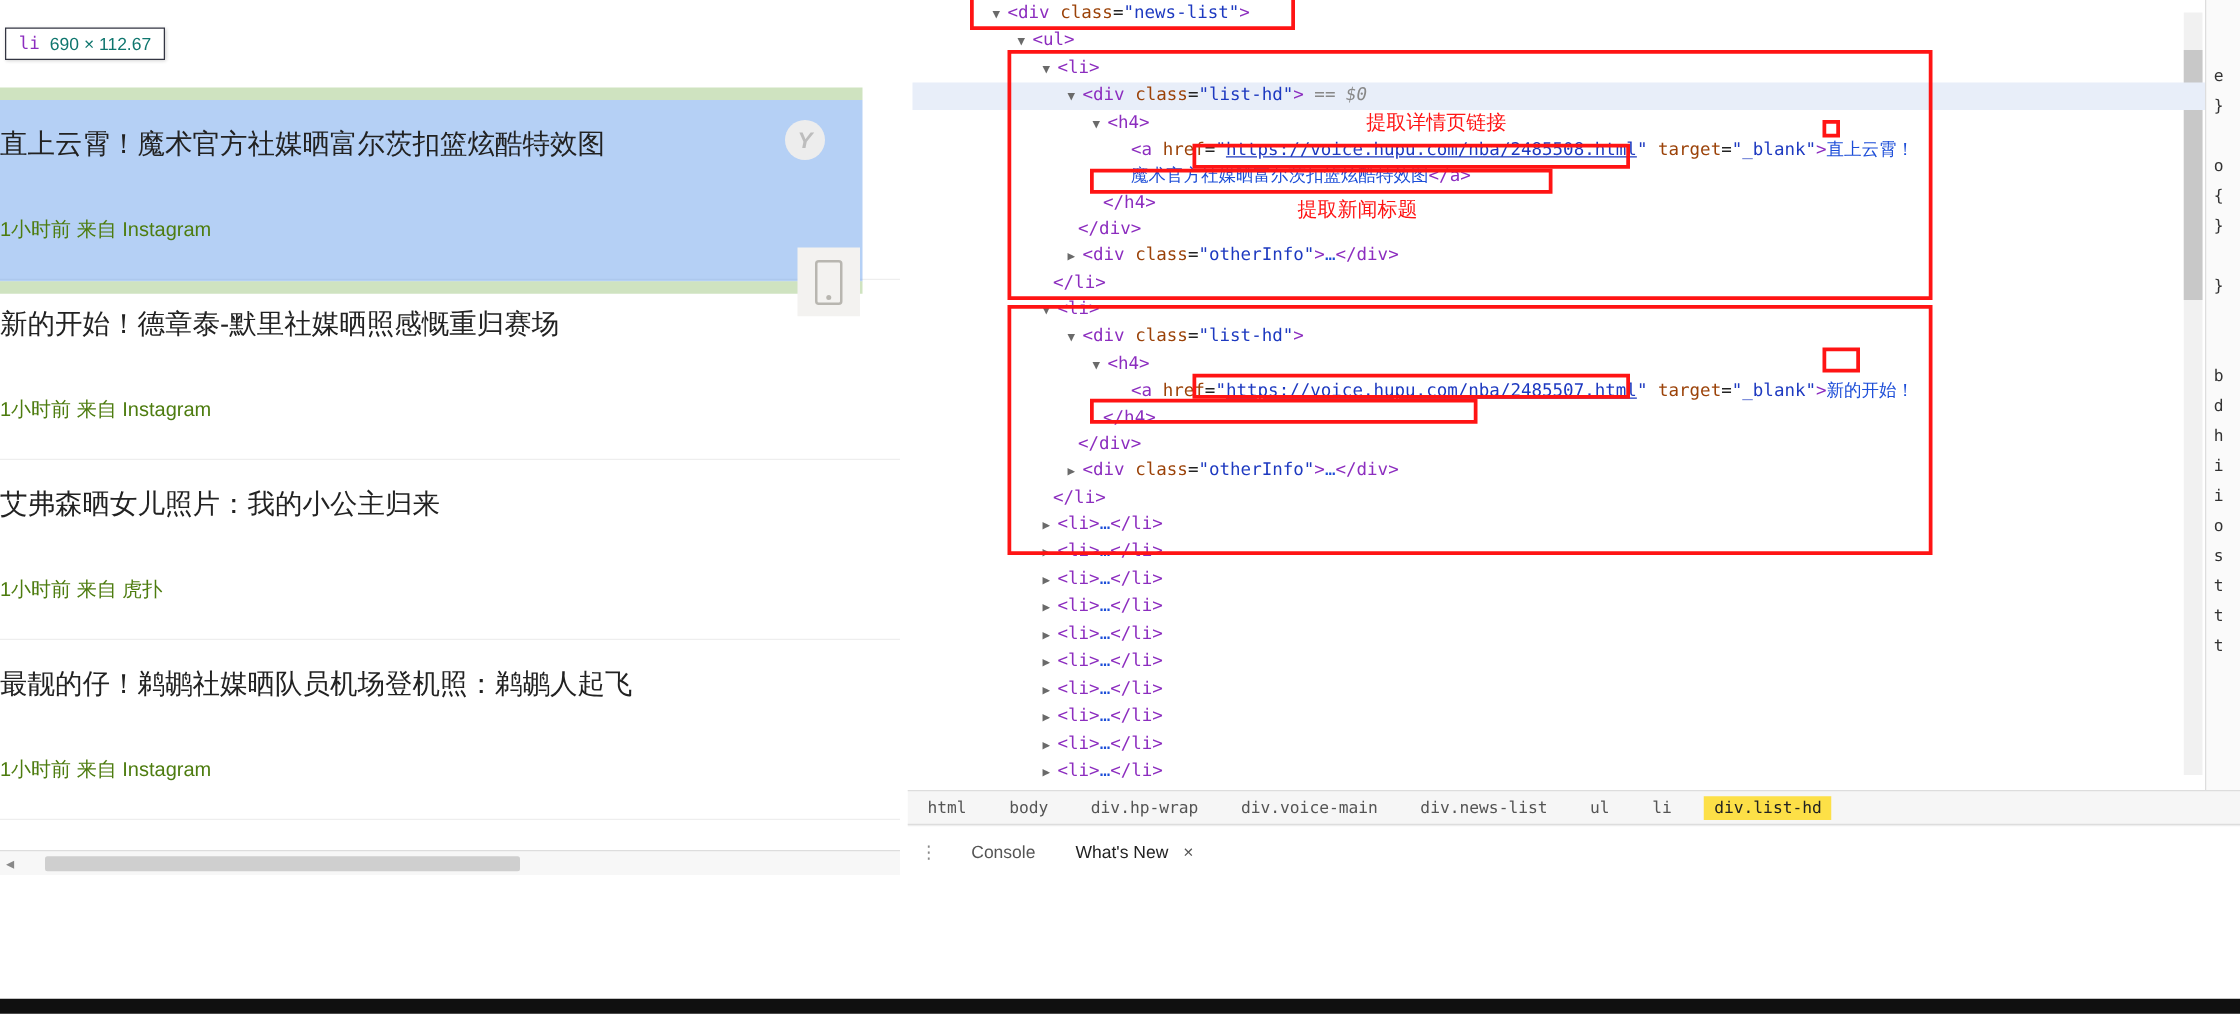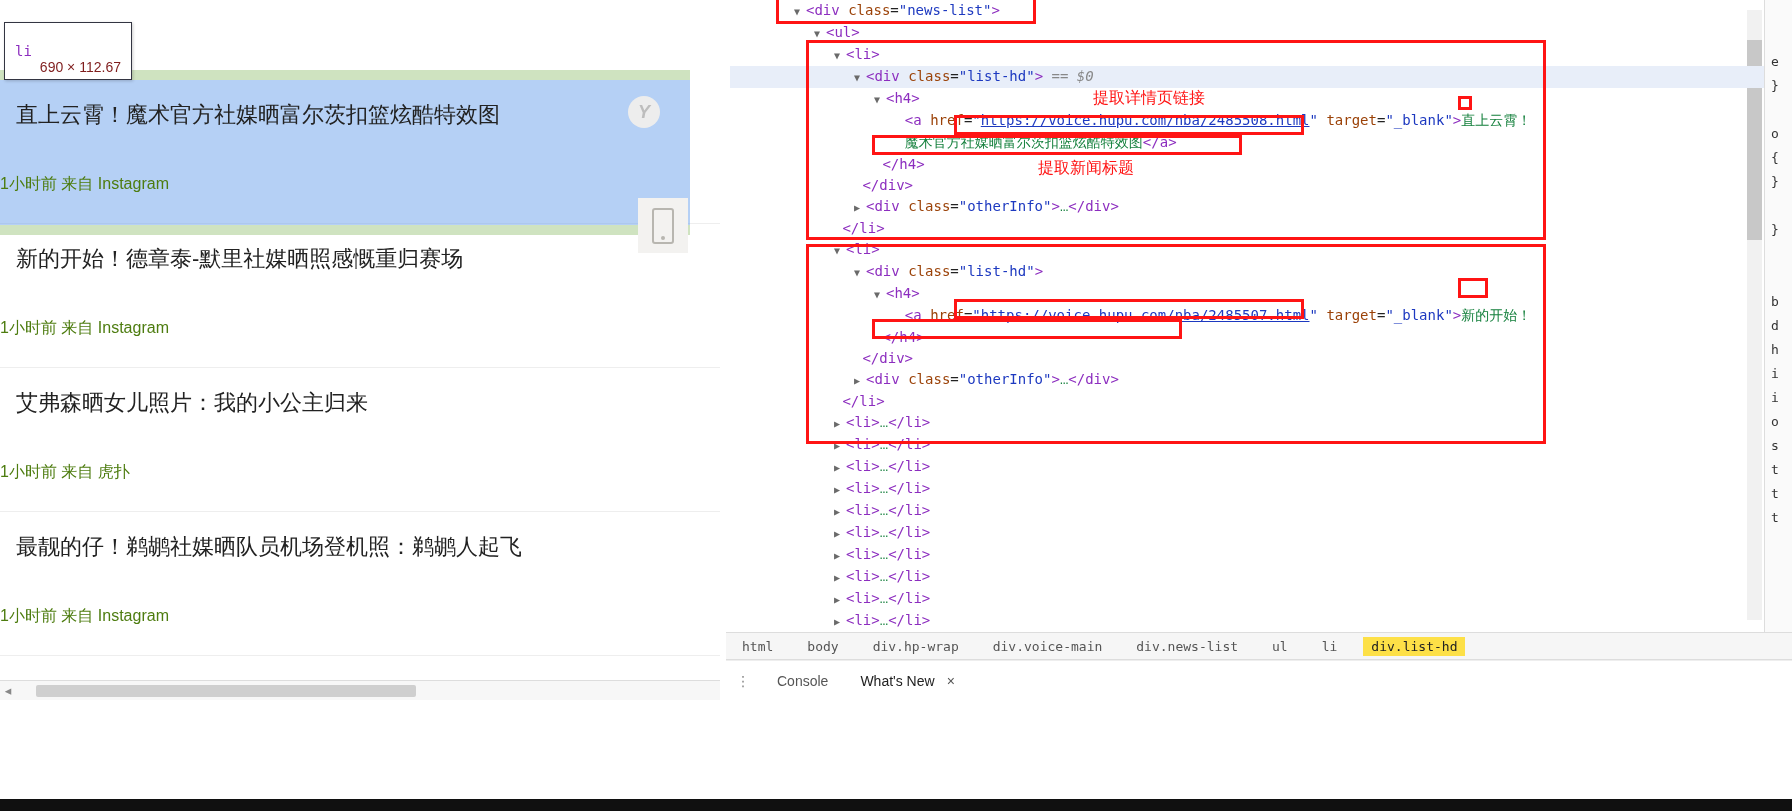--- a/index.html
+++ b/index.html
@@ -33,21 +33,21 @@
     background: #fff;
     padding: 4px 10px;
     font-size: 14px;
     box-shadow: 1px 1px 3px rgba(0,0,0,.2);
     z-index: 5;
   }
   .tooltip-box .tag {
     color: #8c2dbf;
     font-family: Consolas, monospace;
   }
-  .tooltip-box .dims { color: #7f1d1d; margin-top: 32px; }
+  .tooltip-box .dims { color: #0f766e; }
 
   .inspect-highlight {
     position: absolute;
     left: 0; top: 80px;
     width: 690px;
     height: 145px;
     background: rgba(121, 170, 236, 0.55);
     z-index: 1;
   }
   .inspect-margin-top {
@@ -71,21 +71,20 @@
     padding: 20px 0 28px 0;
     border-bottom: 1px solid #eee;
   }
   .news-item h4 {
     font-size: 22px;
     font-weight: 400;
     color: #222;
     margin-bottom: 44px;
     position: relative;
     z-index: 2;
-    padding-left: 16px;
   }
   .news-item .meta {
     font-size: 16px;
     color: #4d7c0f;
     position: relative;
     z-index: 2;
   }
   .mobile-icon {
     position: absolute;
     left: 638px; top: 198px;
@@ -154,21 +153,21 @@
   .ind1 { padding-left: 64px; }
   .ind2 { padding-left: 84px; }
   .ind3 { padding-left: 104px; }
   .ind4 { padding-left: 124px; }
   .ind5 { padding-left: 144px; }
   .ind6 { padding-left: 158px; }
   .tagc { color: #8c2dbf; }
   .attr { color: #9b4208; }
   .val  { color: #1d39c0; }
   .url  { color: #1d39c0; text-decoration: underline; }
-  .txt  { color: #15803d; font-family: Liberation Mono, monospace; }
+  .txt  { color: #1d4ed8; }
   .punct{ color: #8c2dbf; }
   .eqsel{ color: #888; font-style: italic; }
   .tri  { color: #6a6a6a; display:inline-block; width:12px; }
   .tri.open::before { content: "▼"; font-size: 10px; }
   .tri.closed::before { content: "▶"; font-size: 10px; }
 
   .node.selected {
     background: #e8eef9;
   }
 

